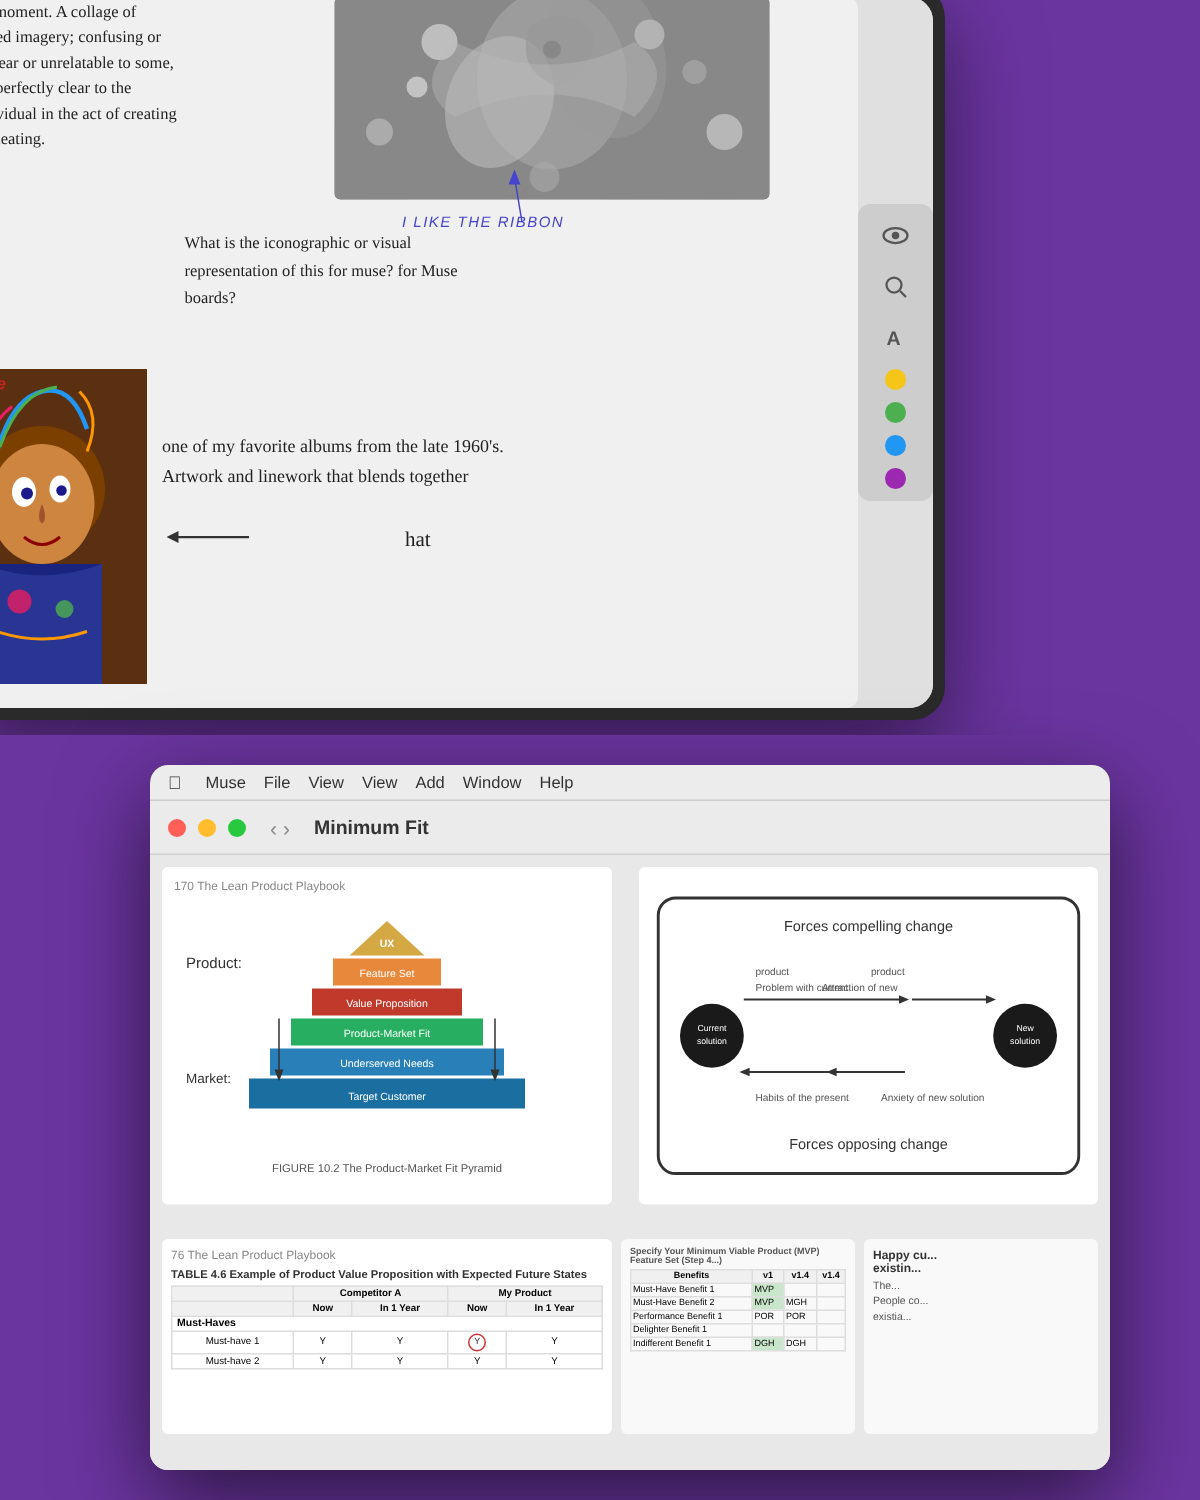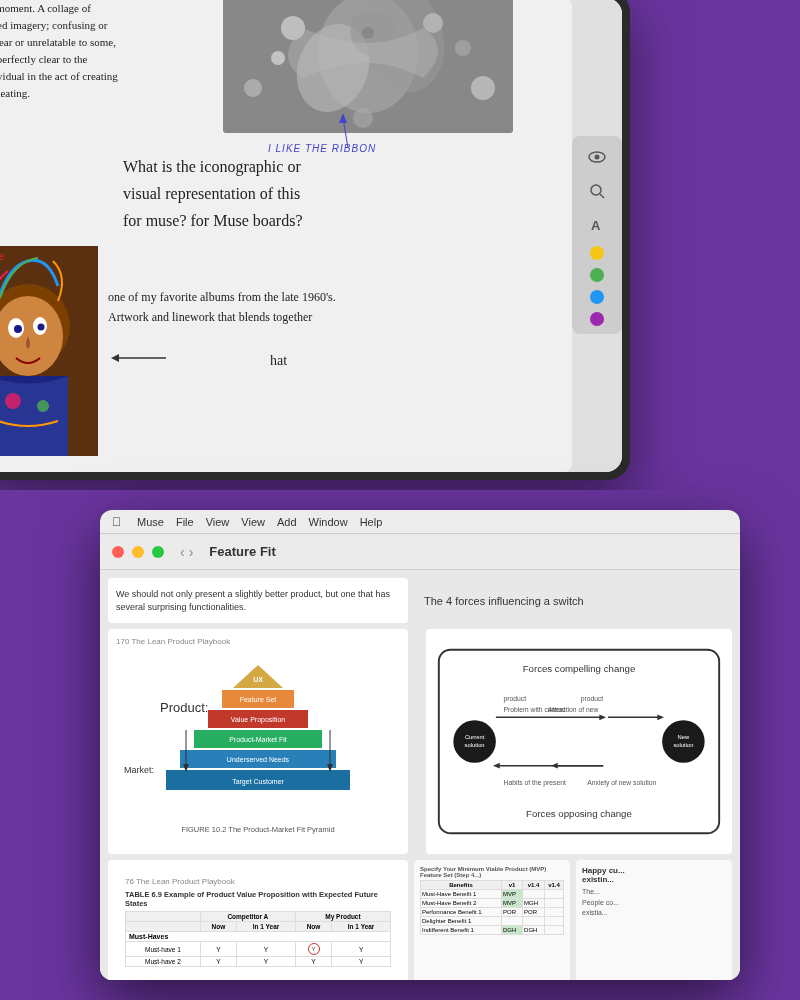--- a/index.html
+++ b/index.html
@@ -296,25 +296,24 @@
     }
 
     .pyramid-svg {
       width: 200px;
       height: 140px;
     }
 
     .product-label {
       position: absolute;
       left: 8px;
-      top: 50px;
-      font-size: 13px;
+      top: 38px;
+      font-size: 10px;
       color: #333;
       font-weight: 500;
-      margin-left: 36px;
     }
 
     .market-label {
       position: absolute;
       left: 8px;
       bottom: 35px;
       font-size: 9px;
       color: #333;
       font-weight: 400;
     }
@@ -338,21 +337,21 @@
     .bottom-row {
       display: grid;
       grid-template-columns: 300px 1fr 1fr;
       gap: 6px;
       height: 130px;
     }
 
     .table-card {
       background: white;
       border-radius: 4px;
-      padding: 17px;
+      padding: 6px;
       overflow: hidden;
     }
 
     .table-title {
       font-size: 7.5px;
       font-weight: 600;
       color: #333;
       margin-bottom: 3px;
     }
 
@@ -441,21 +440,21 @@
 
           <div class="note-text" style="top:143px; left:290px; font-size:10px; color:#4444cc; font-family:Arial,sans-serif; font-style:italic; letter-spacing:1px;">I LIKE THE RIBBON</div>
 
           <svg style="position:absolute; top:110px; left:350px; pointer-events:none;" width="60" height="50">
             <line x1="20" y1="40" x2="15" y2="10" stroke="#4444cc" stroke-width="1"></line>
             <polygon points="15,5 11,15 19,15" fill="#4444cc"></polygon>
           </svg>
 
           <div class="note-text" style="top:2px; left:2px; font-size:11px; width:140px; color:#222; line-height:1.55;">the moment. A collage of mixed imagery; confusing or unclear or unrelatable to some, but perfectly clear to the individual in the act of creating or ideating.</div>
 
-          <div class="note-text" style="top:155px; left:145px; font-size:16px; width:195px; color:#222; line-height:1.7;">What is the iconographic or visual representation of this for muse? for Muse boards?</div>
+          <div class="note-text" style="top:155px; left:145px; font-size:11px; width:195px; color:#222; line-height:1.7;">What is the iconographic or visual representation of this for muse? for Muse boards?</div>
 
           <div style="position:absolute; top:248px; left:0; width:120px; height:210px;">
             <svg width="120" height="210" viewBox="0 0 120 210">
 
               <rect width="120" height="210" fill="#5a3010"></rect>
 
               <circle cx="50" cy="80" r="42" fill="#7B3F00"></circle>
 
               <path d="M20 55 Q30 20 50 15 Q70 10 80 40" stroke="#2196f3" stroke-width="3" fill="none"></path>
               <path d="M15 70 Q10 40 30 25" stroke="#e91e63" stroke-width="2" fill="none"></path>
@@ -541,33 +540,25 @@
     <div class="mac-window">
 
       <div class="mac-titlebar">
         <div class="traffic-light tl-red"></div>
         <div class="traffic-light tl-yellow"></div>
         <div class="traffic-light tl-green"></div>
         <div class="nav-arrows">
           <span class="nav-arrow">‹</span>
           <span class="nav-arrow">›</span>
         </div>
-        <span class="window-title">Feature Fit</span>
+        <span class="window-title">Minimum Fit</span>
       </div>
 
       <div class="content-area">
 
-        <div class="top-row">
-          <div class="quote-card">
-            <span style="font-size:9px; line-height:1.4;">We should not only present a slightly better product, but one that has several surprising functionalities.</span>
-          </div>
-          <div class="forces-title">
-            <span>The 4 forces influencing a switch</span>
-          </div>
-        </div>
 
         <div class="middle-row">
 
           <div class="pyramid-card">
             <div class="book-ref">170  The Lean Product Playbook</div>
             <div class="pyramid-area">
               <div class="product-label">Product:</div>
               <svg class="pyramid-svg" viewBox="0 0 200 140">
 
                 <polygon points="100,5 75,28 125,28" fill="#d4a843"></polygon>
@@ -634,21 +625,21 @@
               <line x1="175" y1="125" x2="124" y2="125" stroke="#333" stroke-width="1.5"></line>
               <polygon points="121,125 128,122 128,128" fill="#333"></polygon>
             </svg>
           </div>
         </div>
 
         <div class="bottom-row">
 
           <div class="table-card">
             <div class="book-ref">76  The Lean Product Playbook</div>
-            <div class="table-title">TABLE 6.9  Example of Product Value Proposition with Expected Future States</div>
+            <div class="table-title">TABLE 4.6  Example of Product Value Proposition with Expected Future States</div>
             <table class="data-table">
               <thead>
                 <tr>
                   <th></th>
                   <th colspan="2">Competitor A</th>
                   <th colspan="2">My Product</th>
                 </tr>
                 <tr>
                   <th></th>
                   <th>Now</th>

